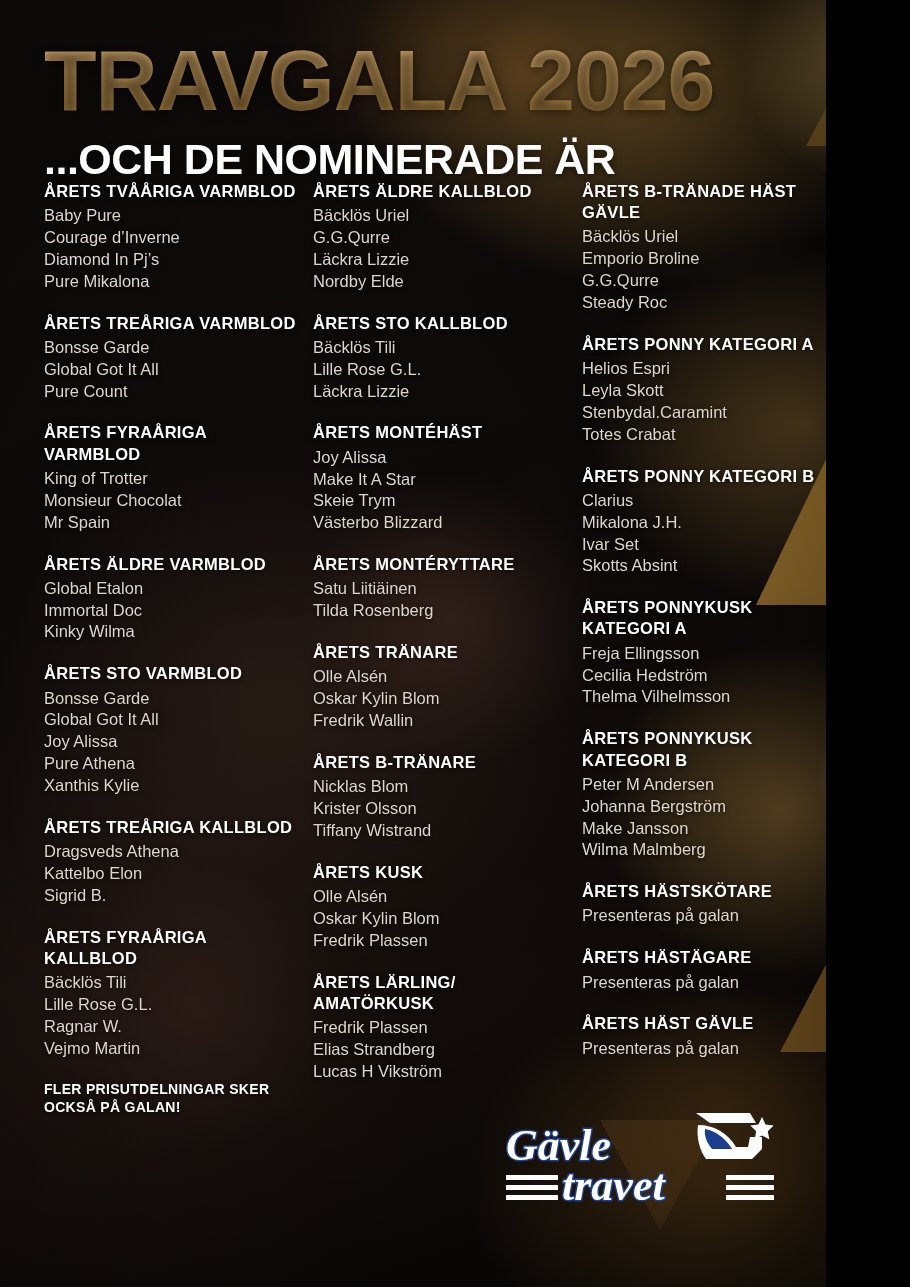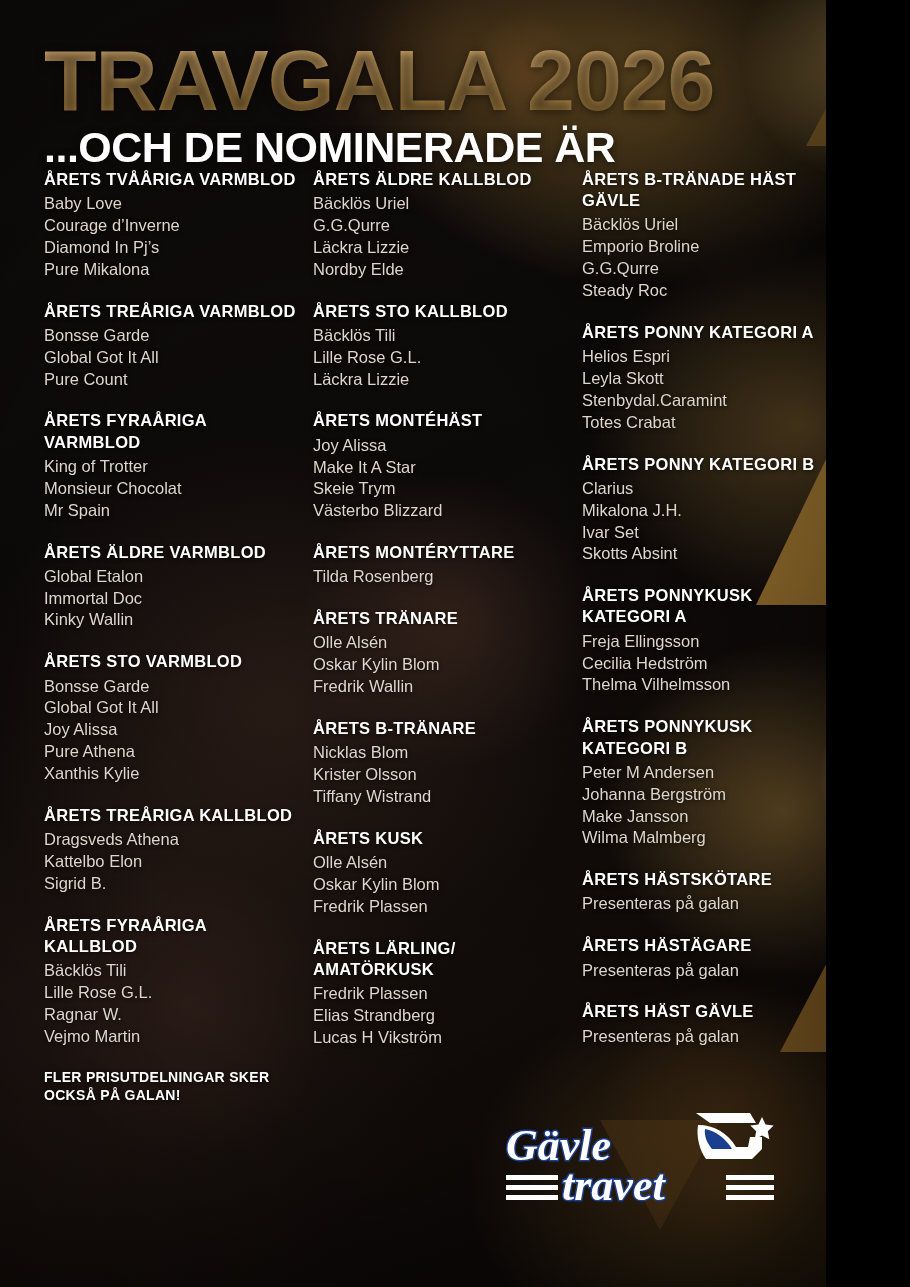--- a/index.html
+++ b/index.html
@@ -66,21 +66,21 @@
     font-weight: 700;
     letter-spacing: -1px;
     color: #c9a063;
     background: linear-gradient(180deg, #e9cd96 0%, #c9a063 45%, #9c7636 100%);
     -webkit-background-clip: text;
     background-clip: text;
     -webkit-text-fill-color: transparent;
     text-shadow: 0 2px 10px rgba(0,0,0,0.5);
   }
   .subtitle {
-    margin: 4px 0 0 0;
+    margin: 16px 0 0 0;
     font-size: 43px;
     line-height: 1;
     font-weight: 700;
     color: #ffffff;
     letter-spacing: -0.5px;
     text-shadow: 0 2px 8px rgba(0,0,0,0.6);
   }
   .columns {
     display: flex;
     gap: 13px;
@@ -159,42 +159,42 @@
 
   <div class="content">
     <h1 class="title">TRAVGALA 2026</h1>
     <h2 class="subtitle">...OCH DE NOMINERADE ÄR</h2>
 
     <div class="columns">
 
       <div class="col col1">
         <div class="cat">
           <div class="cat-title">ÅRETS TVÅÅRIGA VARMBLOD</div>
-          <div class="nominee">Baby Love</div>
+          <div class="nominee">Baby Pure</div>
           <div class="nominee">Courage d’Inverne</div>
           <div class="nominee">Diamond In Pj’s</div>
           <div class="nominee">Pure Mikalona</div>
         </div>
         <div class="cat">
           <div class="cat-title">ÅRETS TREÅRIGA VARMBLOD</div>
           <div class="nominee">Bonsse Garde</div>
           <div class="nominee">Global Got It All</div>
           <div class="nominee">Pure Count</div>
         </div>
         <div class="cat">
           <div class="cat-title">ÅRETS FYRAÅRIGA VARMBLOD</div>
           <div class="nominee">King of Trotter</div>
           <div class="nominee">Monsieur Chocolat</div>
           <div class="nominee">Mr Spain</div>
         </div>
         <div class="cat">
           <div class="cat-title">ÅRETS ÄLDRE VARMBLOD</div>
           <div class="nominee">Global Etalon</div>
           <div class="nominee">Immortal Doc</div>
-          <div class="nominee">Kinky Wallin</div>
+          <div class="nominee">Kinky Wilma</div>
         </div>
         <div class="cat">
           <div class="cat-title">ÅRETS STO VARMBLOD</div>
           <div class="nominee">Bonsse Garde</div>
           <div class="nominee">Global Got It All</div>
           <div class="nominee">Joy Alissa</div>
           <div class="nominee">Pure Athena</div>
           <div class="nominee">Xanthis Kylie</div>
         </div>
         <div class="cat">
@@ -232,20 +232,21 @@
         </div>
         <div class="cat">
           <div class="cat-title">ÅRETS MONTÉHÄST</div>
           <div class="nominee">Joy Alissa</div>
           <div class="nominee">Make It A Star</div>
           <div class="nominee">Skeie Trym</div>
           <div class="nominee">Västerbo Blizzard</div>
         </div>
         <div class="cat">
           <div class="cat-title">ÅRETS MONTÉRYTTARE</div>
+          <div class="nominee">Satu Liitiäinen</div>
           <div class="nominee">Tilda Rosenberg</div>
         </div>
         <div class="cat">
           <div class="cat-title">ÅRETS TRÄNARE</div>
           <div class="nominee">Olle Alsén</div>
           <div class="nominee">Oskar Kylin Blom</div>
           <div class="nominee">Fredrik Wallin</div>
         </div>
         <div class="cat">
           <div class="cat-title">ÅRETS B-TRÄNARE</div>

